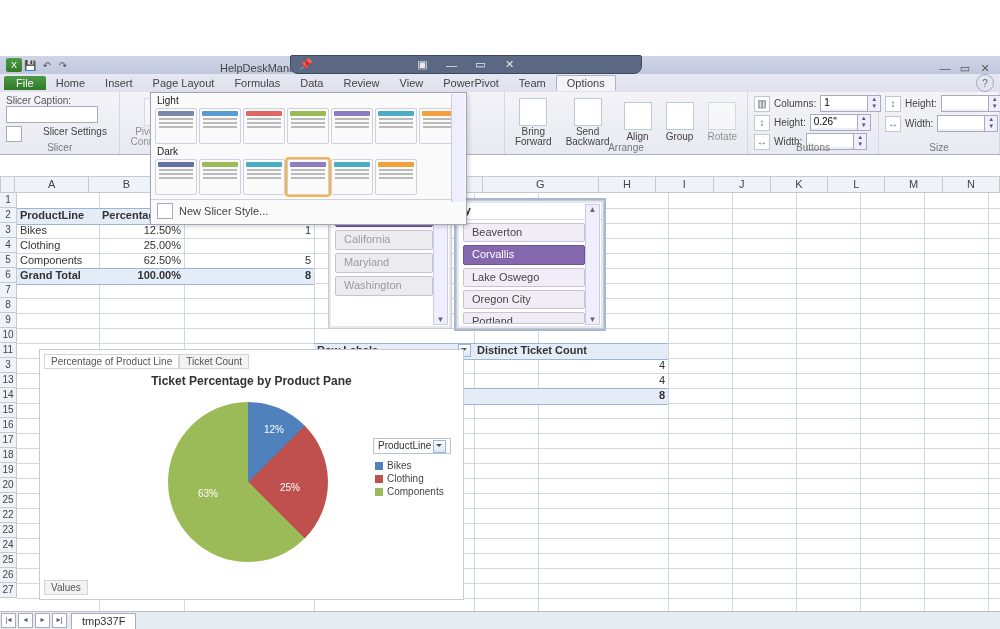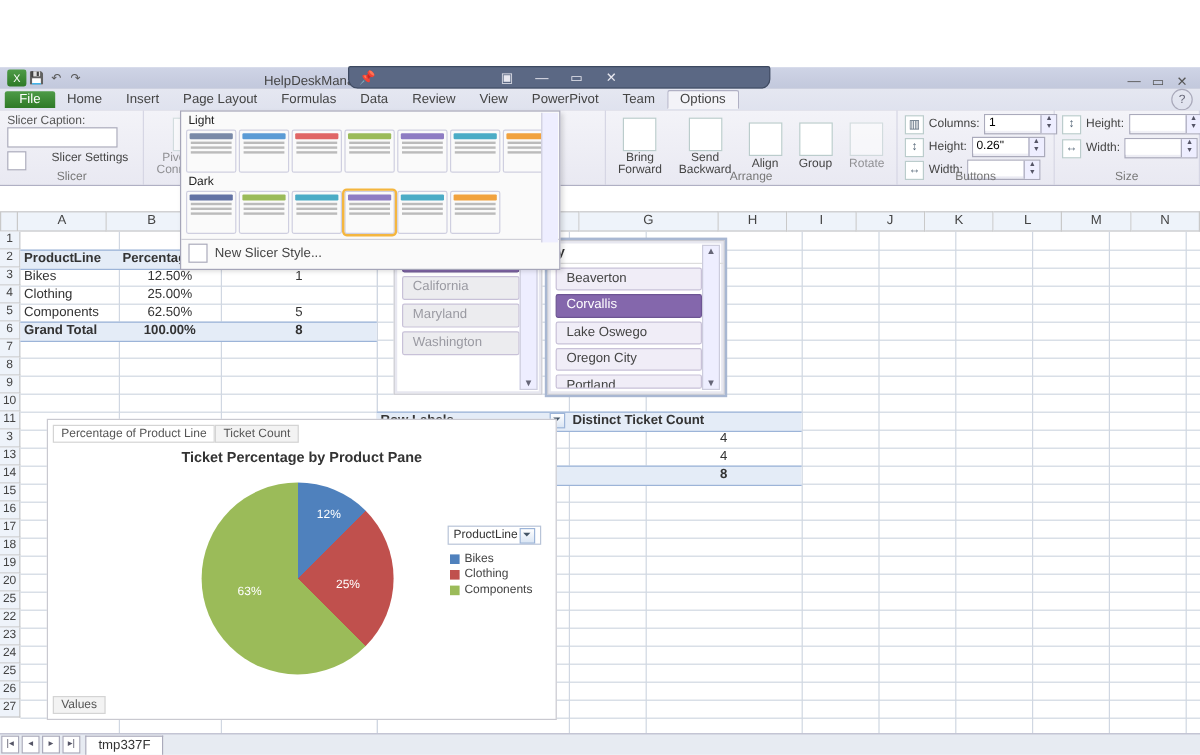--- a/index.html
+++ b/index.html
@@ -54,21 +54,21 @@
   
   .grid-area{position:absolute;left:0;top:176px;right:0;bottom:17px;}
   .colhead{position:absolute;left:0;top:0;right:0;height:17px;display:flex;}
   .corner{width:17px;height:17px;background:var(--header);border:1px solid var(--cell-border);box-sizing:border-box;}
   .ch{height:17px;background:var(--header);border-right:1px solid var(--cell-border);border-bottom:1px solid var(--cell-border);border-top:1px solid var(--cell-border);box-sizing:border-box;text-align:center;font-size:11px;color:#444;line-height:15px;}
   .rowhead{position:absolute;left:0;top:17px;bottom:0;width:17px;}
   .rh{width:17px;height:15px;background:var(--header);border-right:1px solid var(--cell-border);border-bottom:1px solid var(--cell-border);box-sizing:border-box;text-align:center;font-size:10px;color:#444;line-height:14px;}
   .cells{position:absolute;left:17px;top:17px;right:0;bottom:0;}
   .gl{position:absolute;background:var(--grid);}
   .cell{position:absolute;font-size:11px;padding:0 3px;box-sizing:border-box;height:15px;line-height:15px;overflow:hidden;}
-  .cell.r{text-align:center;}
+  .cell.r{text-align:right;}
   .cell.b{font-weight:bold;}
   .ptband{position:absolute;background:#e4ecf7;}
   .dd{float:right;width:11px;height:11px;border:1px solid #9cb4d8;background:linear-gradient(#fff,#dbe6f4);position:relative;margin-top:1px;}
   .dd:after{content:"";position:absolute;left:2px;top:3px;border:3px solid transparent;border-top-color:#456;}
   
   .slicer{position:absolute;background:#fff;border:1px solid #c9c9d0;box-shadow:0 0 0 2px #e7e7f0 inset;}
   .slicer .sbar{position:absolute;right:3px;top:3px;bottom:3px;width:13px;background:#eef;border:1px solid #ccd;display:flex;flex-direction:column;}
   .slicer .sbar .a{text-align:center;font-size:8px;color:#667;}
   .slicer .sbar .thumb2{flex:1;}
   .slicer .head{height:18px;border-bottom:1px solid #ddd;padding:0 4px;display:flex;align-items:center;font-weight:bold;color:#333;}

